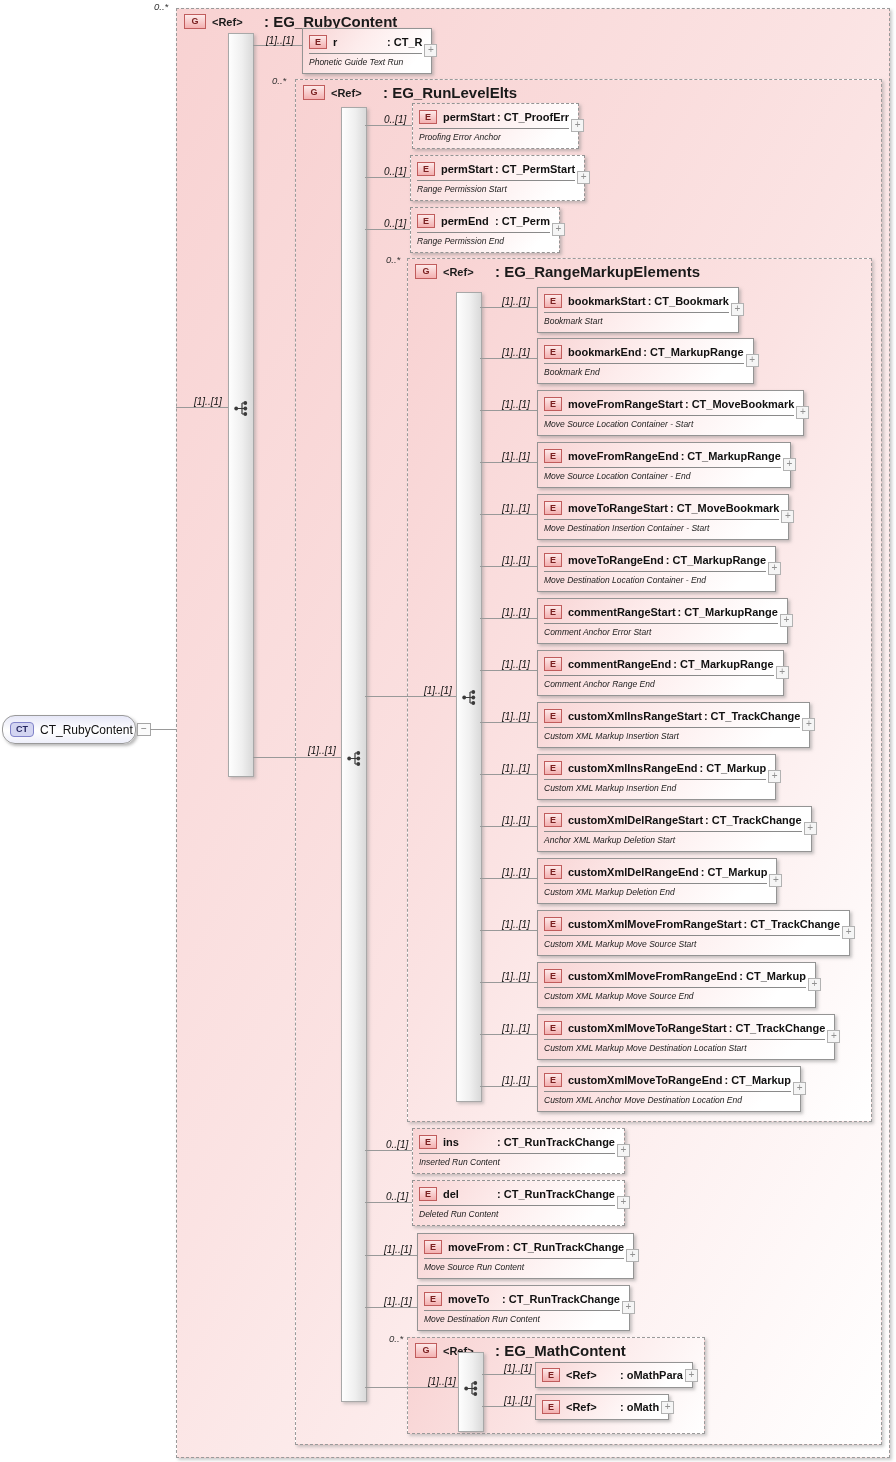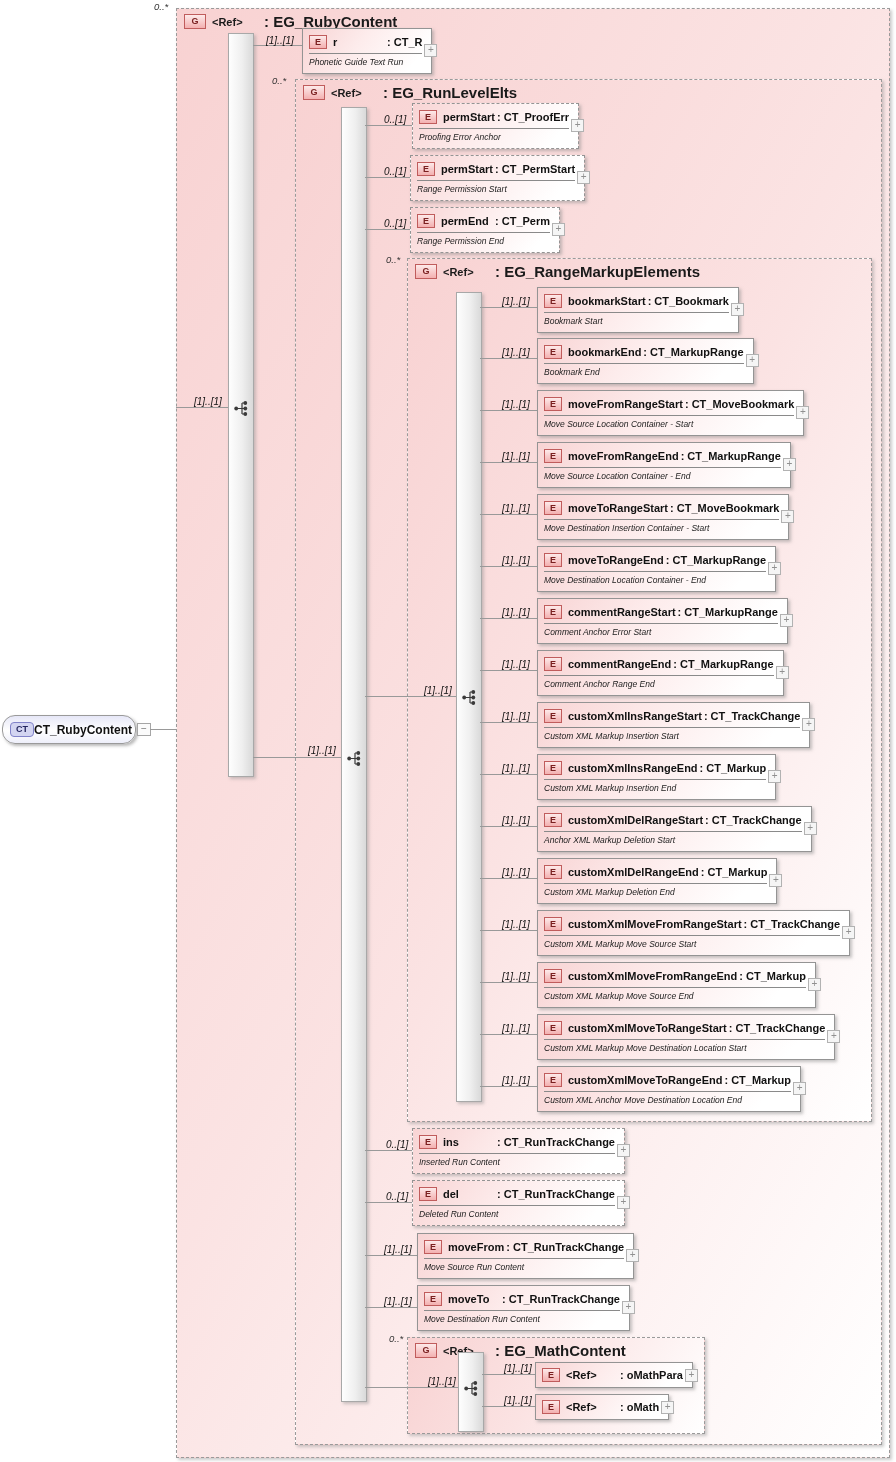--- a/index.html
+++ b/index.html
@@ -46,21 +46,21 @@
   .hl{position:absolute;height:1px;background:#999;}
   .crd{position:absolute;font-style:italic;font-weight:normal;font-size:10px;color:#111;white-space:nowrap;}
   .occ{position:absolute;font-style:italic;font-size:9.5px;color:#333;white-space:nowrap;}
 
   
   .ct{position:absolute;left:2px;top:715px;width:132px;height:27px;border:1px solid #9a9a9a;border-radius:13px;
       background:linear-gradient(180deg,#e6e7f7 0%,#ffffff 55%,#eeeffa 100%);
       box-shadow:2px 2px 3px rgba(120,120,120,.5);display:flex;align-items:center;}
   .ctbdg{display:inline-block;width:22px;height:13px;margin-left:7px;border:1px solid #8183c9;border-radius:4px;
          background:#d3d5f1;color:#23255e;font-weight:bold;font-size:9px;line-height:13px;text-align:center;}
-  .ctnm{font-weight:bold;font-size:12px;color:#111;}
+  .ctnm{font-weight:normal;font-size:12px;color:#111;margin-left:6px;}
   .col{position:absolute;left:137px;top:723px;width:12px;height:11px;border:1px solid #a5a5a5;background:#fbfbfb;
        color:#777;font-size:10px;line-height:9px;text-align:center;}
 </style>
 </head>
 <body>
 
 <div id="canvas">
 
   <div class="gbox" style="left:176px;top:8px;width:712px;height:1448px;">
     <div class="ghdr">

